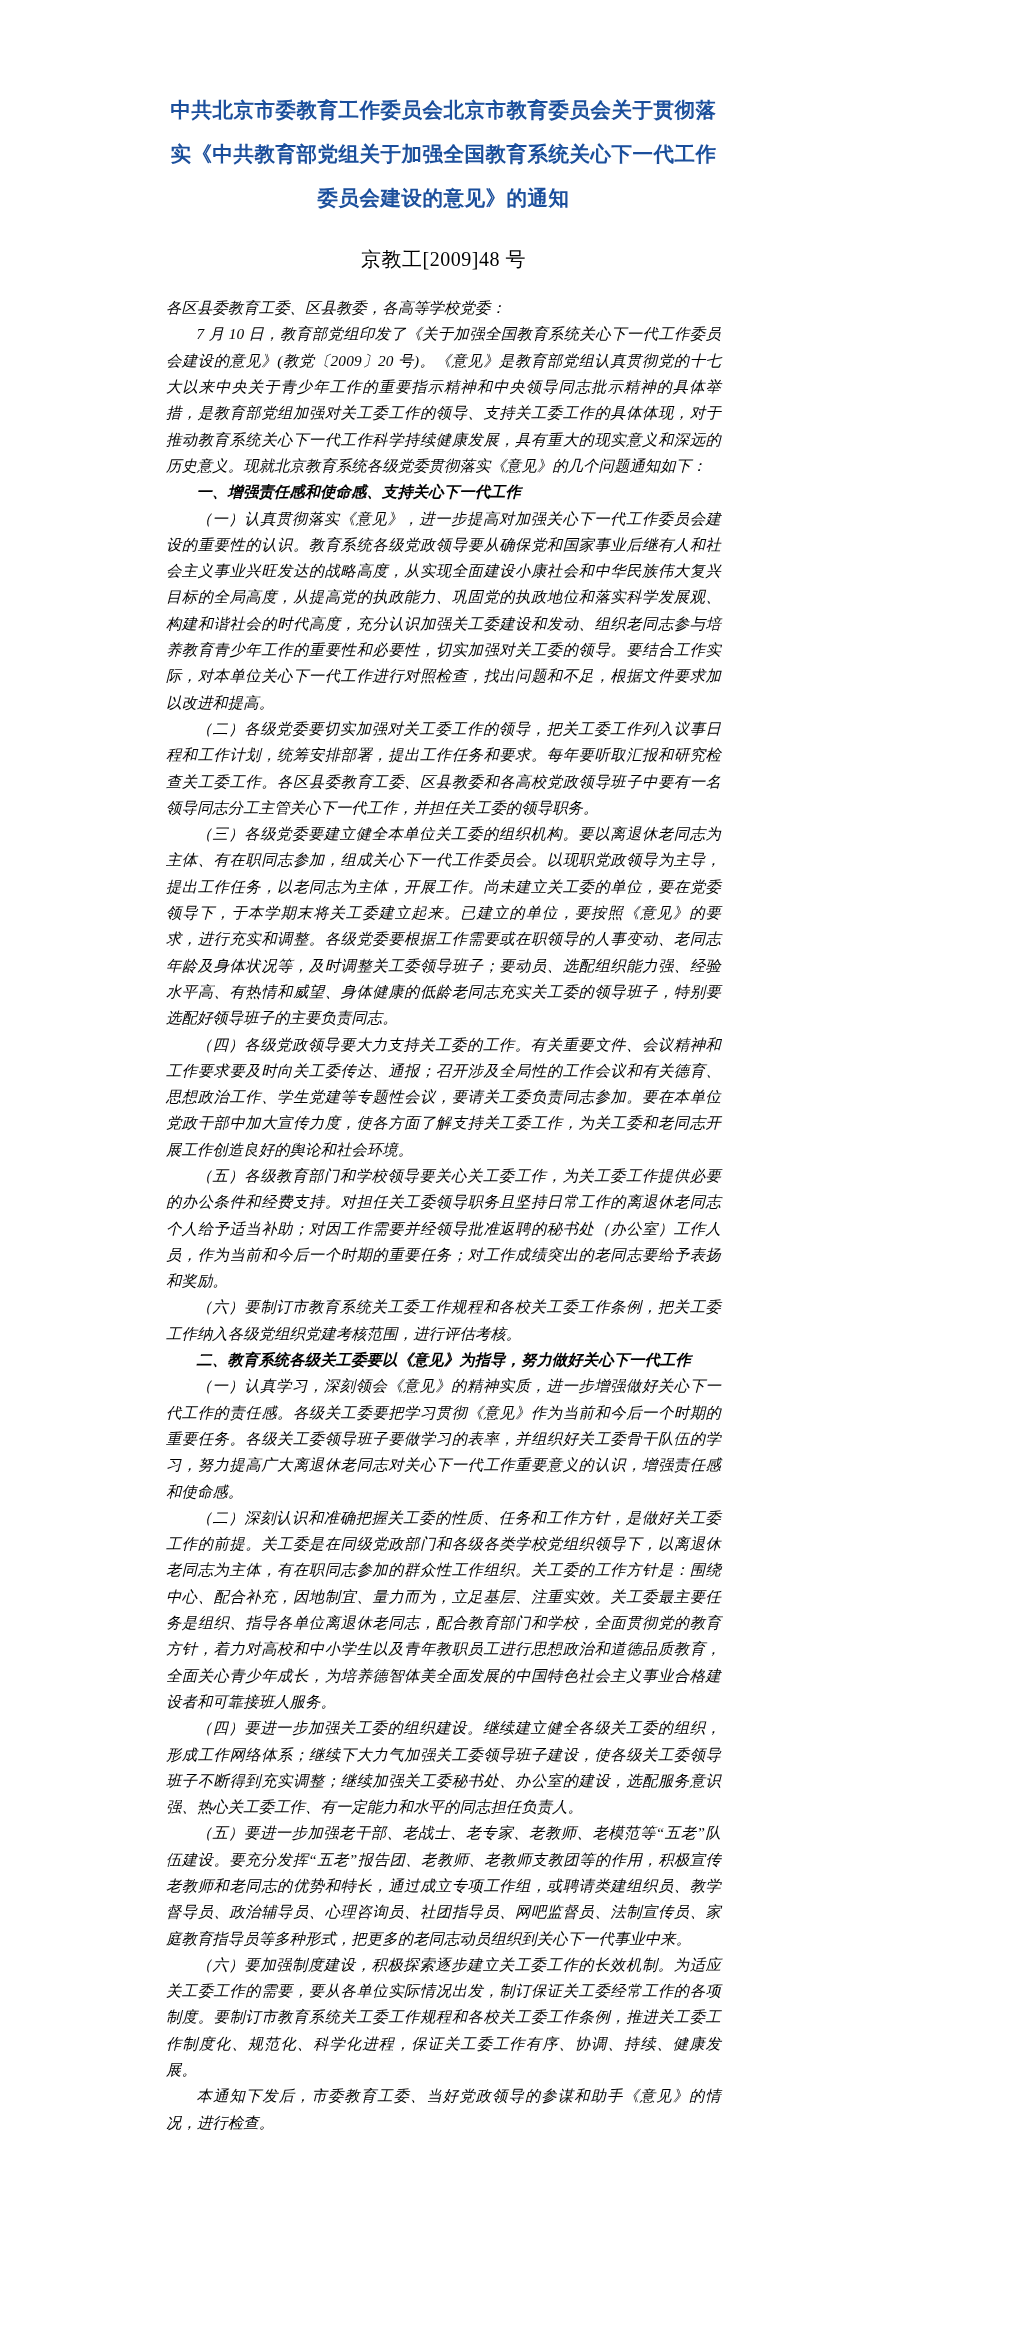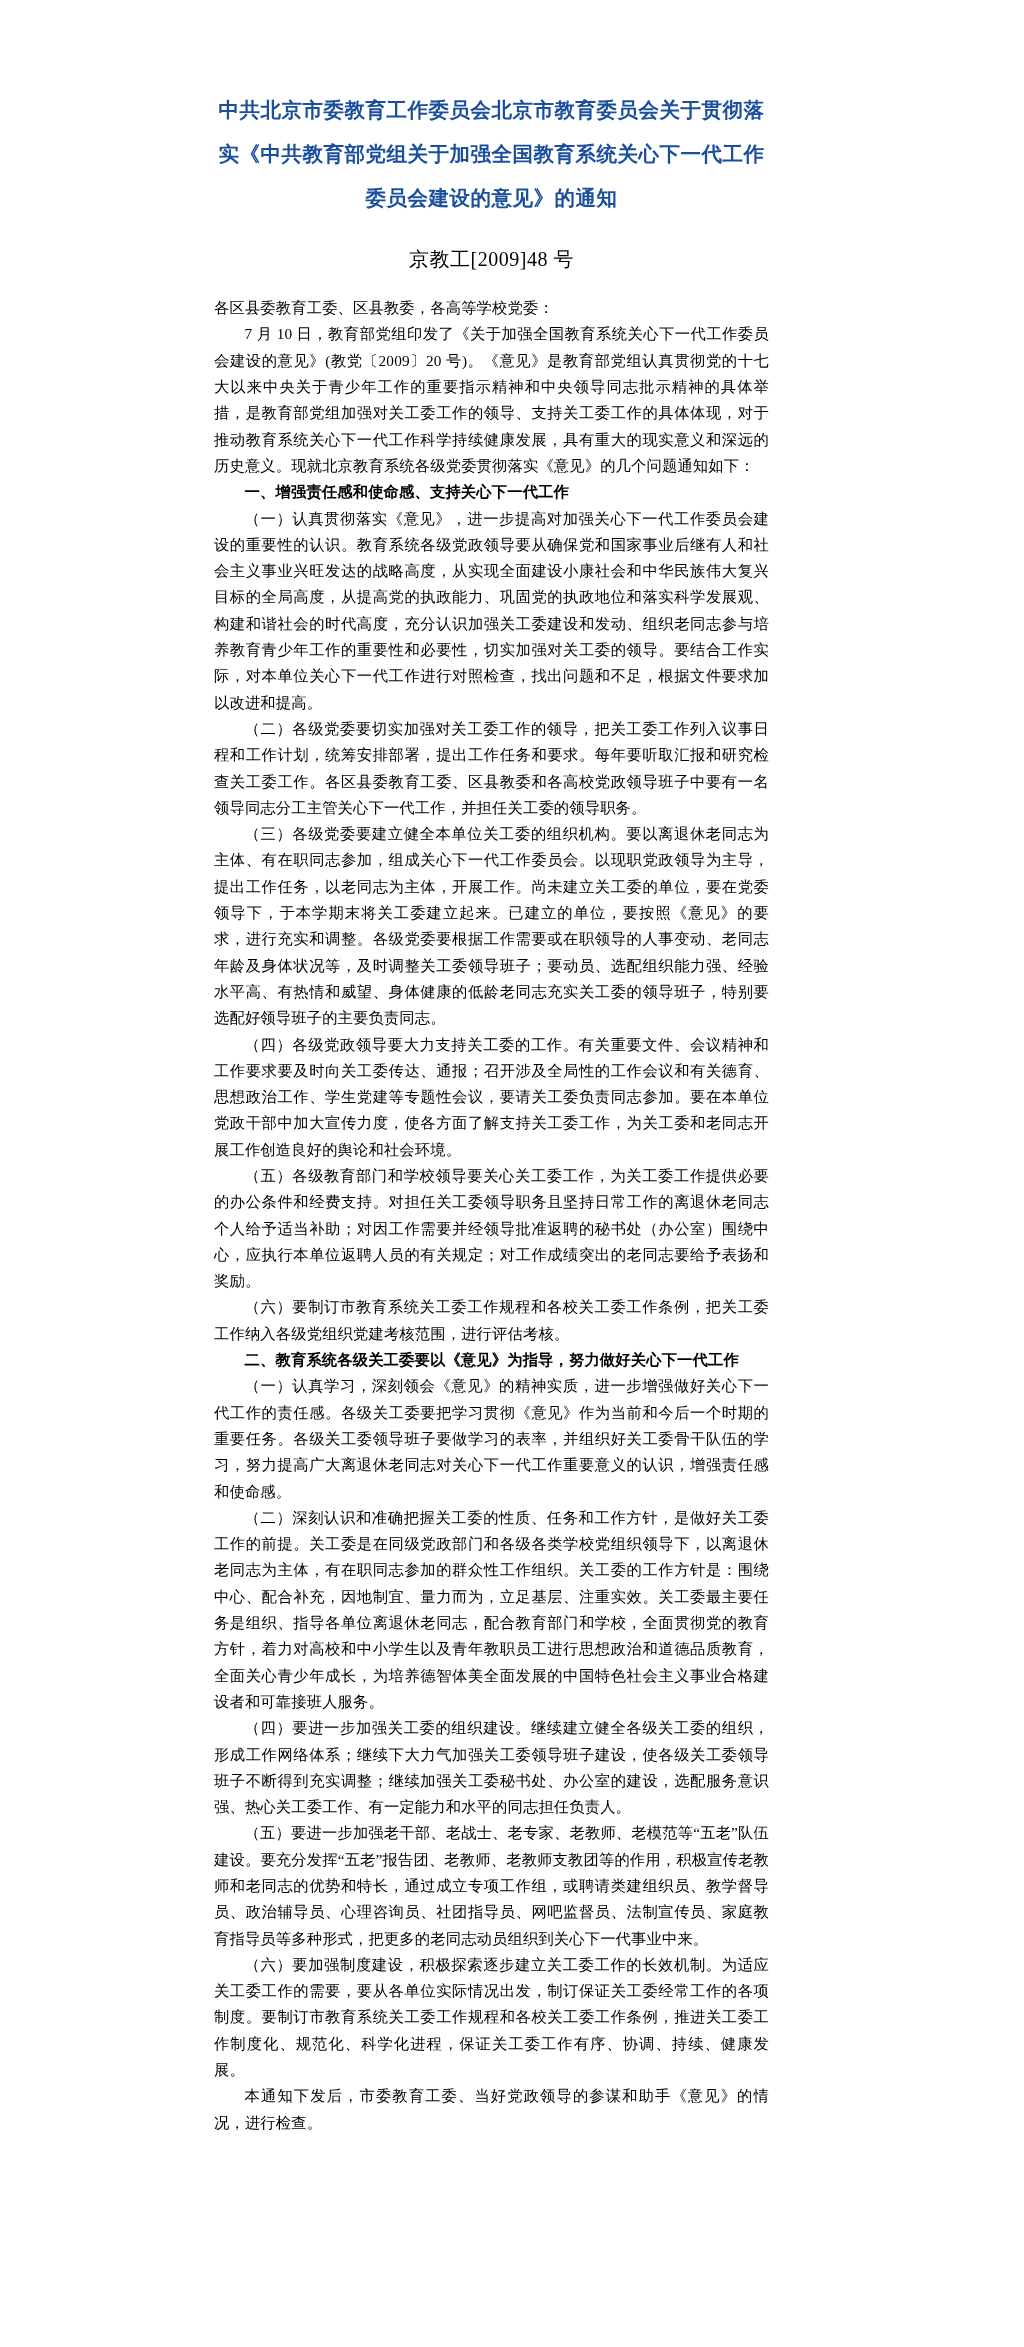--- a/index.html
+++ b/index.html
@@ -12,21 +12,20 @@
     min-height: 2347px;
     font-family: "Liberation Serif", "DejaVu Serif", serif;
     color: #000000;
   }
   .page {
     width: 887px;
     min-height: 2347px;
     box-sizing: border-box;
     padding: 88px 166px 60px 166px;
     background: #ffffff;
-    margin-left: 48px;
   }
   .doc-title {
     color: #1b4f9c;
     font-weight: bold;
     font-size: 20.5px;
     line-height: 2.15;
     text-align: center;
     letter-spacing: 0.5px;
     margin: 0 0 26px 0;
   }
@@ -36,20 +35,21 @@
     letter-spacing: 0.5px;
     margin: 16px 0 22px 0;
   }
   .body-text p {
     margin: 0;
     font-size: 15.3px;
     line-height: 1.72;
     text-align: justify;
     text-justify: inter-ideograph;
     letter-spacing: 0.15px;
+    font-style: italic;
   }
   .indent-0 { text-indent: 0; }
   .indent-2 { text-indent: 2em; }
   .bold { font-weight: bold; }
 </style>
 </head>
 <body>
 
 <div class="page">
 
@@ -58,21 +58,21 @@
   <div class="doc-number">京教工[2009]48 号</div>
 
   <div class="body-text">
     <p class="indent-0">各区县委教育工委、区县教委，各高等学校党委：</p>
     <p class="indent-2">7 月 10 日，教育部党组印发了《关于加强全国教育系统关心下一代工作委员会建设的意见》(教党〔2009〕20 号)。《意见》是教育部党组认真贯彻党的十七大以来中央关于青少年工作的重要指示精神和中央领导同志批示精神的具体举措，是教育部党组加强对关工委工作的领导、支持关工委工作的具体体现，对于推动教育系统关心下一代工作科学持续健康发展，具有重大的现实意义和深远的历史意义。现就北京教育系统各级党委贯彻落实《意见》的几个问题通知如下：</p>
     <p class="indent-2 bold">一、增强责任感和使命感、支持关心下一代工作</p>
     <p class="indent-2">（一）认真贯彻落实《意见》，进一步提高对加强关心下一代工作委员会建设的重要性的认识。教育系统各级党政领导要从确保党和国家事业后继有人和社会主义事业兴旺发达的战略高度，从实现全面建设小康社会和中华民族伟大复兴目标的全局高度，从提高党的执政能力、巩固党的执政地位和落实科学发展观、构建和谐社会的时代高度，充分认识加强关工委建设和发动、组织老同志参与培养教育青少年工作的重要性和必要性，切实加强对关工委的领导。要结合工作实际，对本单位关心下一代工作进行对照检查，找出问题和不足，根据文件要求加以改进和提高。</p>
     <p class="indent-2">（二）各级党委要切实加强对关工委工作的领导，把关工委工作列入议事日程和工作计划，统筹安排部署，提出工作任务和要求。每年要听取汇报和研究检查关工委工作。各区县委教育工委、区县教委和各高校党政领导班子中要有一名领导同志分工主管关心下一代工作，并担任关工委的领导职务。</p>
     <p class="indent-2">（三）各级党委要建立健全本单位关工委的组织机构。要以离退休老同志为主体、有在职同志参加，组成关心下一代工作委员会。以现职党政领导为主导，提出工作任务，以老同志为主体，开展工作。尚未建立关工委的单位，要在党委领导下，于本学期末将关工委建立起来。已建立的单位，要按照《意见》的要求，进行充实和调整。各级党委要根据工作需要或在职领导的人事变动、老同志年龄及身体状况等，及时调整关工委领导班子；要动员、选配组织能力强、经验水平高、有热情和威望、身体健康的低龄老同志充实关工委的领导班子，特别要选配好领导班子的主要负责同志。</p>
     <p class="indent-2">（四）各级党政领导要大力支持关工委的工作。有关重要文件、会议精神和工作要求要及时向关工委传达、通报；召开涉及全局性的工作会议和有关德育、思想政治工作、学生党建等专题性会议，要请关工委负责同志参加。要在本单位党政干部中加大宣传力度，使各方面了解支持关工委工作，为关工委和老同志开展工作创造良好的舆论和社会环境。</p>
-    <p class="indent-2">（五）各级教育部门和学校领导要关心关工委工作，为关工委工作提供必要的办公条件和经费支持。对担任关工委领导职务且坚持日常工作的离退休老同志个人给予适当补助；对因工作需要并经领导批准返聘的秘书处（办公室）围绕中心，应执行本单位返聘人员的有关规定；对工作成绩突出的老同志要给予表扬和奖励。</p>
+    <p class="indent-2">（五）各级教育部门和学校领导要关心关工委工作，为关工委工作提供必要的办公条件和经费支持。对担任关工委领导职务且坚持日常工作的离退休老同志个人给予适当补助；对因工作需要并经领导批准返聘的秘书处（办公室）工作人员，作为当前和今后一个时期的重要任务；对工作成绩突出的老同志要给予表扬和奖励。</p>
     <p class="indent-2">（六）要制订市教育系统关工委工作规程和各校关工委工作条例，把关工委工作纳入各级党组织党建考核范围，进行评估考核。</p>
     <p class="indent-2 bold">二、教育系统各级关工委要以《意见》为指导，努力做好关心下一代工作</p>
     <p class="indent-2">（一）认真学习，深刻领会《意见》的精神实质，进一步增强做好关心下一代工作的责任感。各级关工委要把学习贯彻《意见》作为当前和今后一个时期的重要任务。各级关工委领导班子要做学习的表率，并组织好关工委骨干队伍的学习，努力提高广大离退休老同志对关心下一代工作重要意义的认识，增强责任感和使命感。</p>
     <p class="indent-2">（二）深刻认识和准确把握关工委的性质、任务和工作方针，是做好关工委工作的前提。关工委是在同级党政部门和各级各类学校党组织领导下，以离退休老同志为主体，有在职同志参加的群众性工作组织。关工委的工作方针是：围绕中心、配合补充，因地制宜、量力而为，立足基层、注重实效。关工委最主要任务是组织、指导各单位离退休老同志，配合教育部门和学校，全面贯彻党的教育方针，着力对高校和中小学生以及青年教职员工进行思想政治和道德品质教育，全面关心青少年成长，为培养德智体美全面发展的中国特色社会主义事业合格建设者和可靠接班人服务。</p>
     <p class="indent-2">（四）要进一步加强关工委的组织建设。继续建立健全各级关工委的组织，形成工作网络体系；继续下大力气加强关工委领导班子建设，使各级关工委领导班子不断得到充实调整；继续加强关工委秘书处、办公室的建设，选配服务意识强、热心关工委工作、有一定能力和水平的同志担任负责人。</p>
     <p class="indent-2">（五）要进一步加强老干部、老战士、老专家、老教师、老模范等“五老”队伍建设。要充分发挥“五老”报告团、老教师、老教师支教团等的作用，积极宣传老教师和老同志的优势和特长，通过成立专项工作组，或聘请类建组织员、教学督导员、政治辅导员、心理咨询员、社团指导员、网吧监督员、法制宣传员、家庭教育指导员等多种形式，把更多的老同志动员组织到关心下一代事业中来。</p>
     <p class="indent-2">（六）要加强制度建设，积极探索逐步建立关工委工作的长效机制。为适应关工委工作的需要，要从各单位实际情况出发，制订保证关工委经常工作的各项制度。要制订市教育系统关工委工作规程和各校关工委工作条例，推进关工委工作制度化、规范化、科学化进程，保证关工委工作有序、协调、持续、健康发展。</p>
     <p class="indent-2">本通知下发后，市委教育工委、当好党政领导的参谋和助手《意见》的情况，进行检查。</p>
   </div>
 

